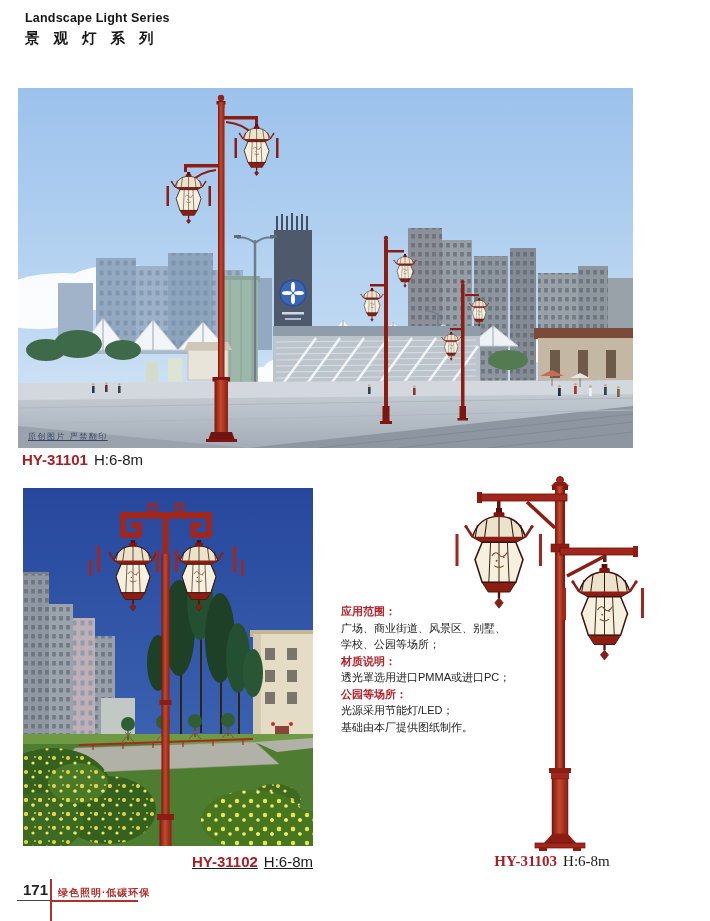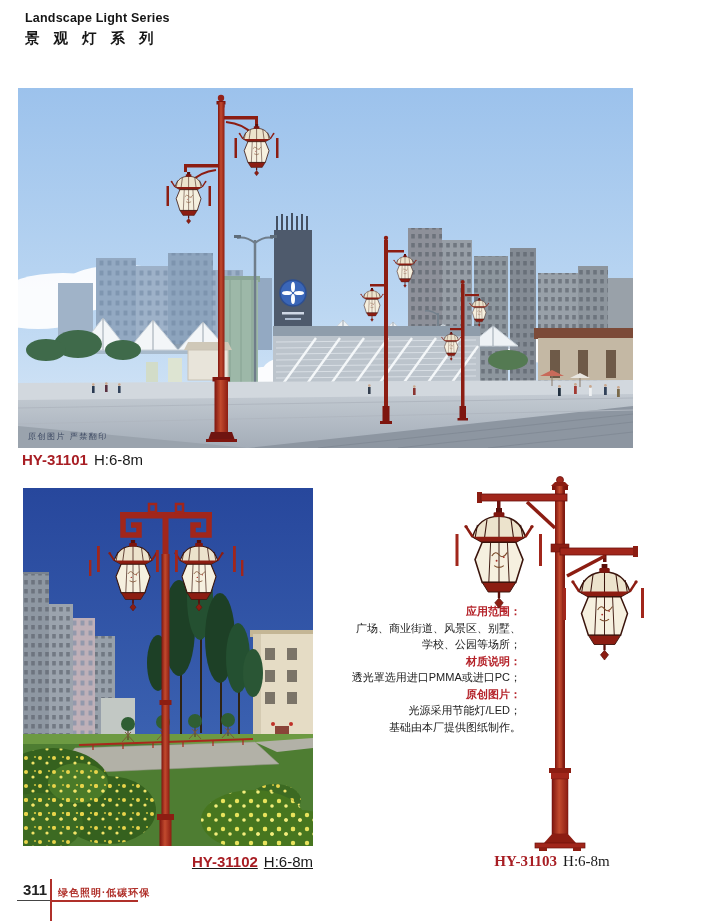--- a/index.html
+++ b/index.html
@@ -7,29 +7,29 @@
         font-family:"Liberation Sans","DejaVu Sans",sans-serif;overflow:hidden;}
   
   .hdr{position:absolute;left:25px;top:11px;color:#151515;}
   .hdr .en{font-size:12.5px;font-weight:600;letter-spacing:.2px;}
   .hdr .zh{font-size:14.5px;font-weight:700;letter-spacing:5px;margin-top:4px;}
   
   .photo-main{position:absolute;left:18px;top:88px;width:615px;height:360px;margin:0;}
   .photo-garden{position:absolute;left:23px;top:488px;width:290px;height:358px;margin:0;}
   .drawing{position:absolute;left:455px;top:474px;width:190px;height:382px;margin:0;}
   figure svg{display:block;width:100%;height:100%;}
-  .wm{position:absolute;left:10px;bottom:6px;font-size:8px;color:#23304e;opacity:.8;letter-spacing:1.5px;}
+  .wm{position:absolute;left:10px;bottom:6px;font-size:8px;color:#23304e;opacity:.8;letter-spacing:1.5px;text-decoration:underline;}
   
   .cap{position:absolute;font-size:15px;color:#1a1a1a;white-space:nowrap;}
   .cap .model{font-weight:700;color:#a81e24;margin-right:6px;}
   .cap1{left:22px;top:451px;}
   .cap2{left:23px;top:853px;width:290px;text-align:right;text-decoration:underline;}
   .cap3{left:452px;top:853px;width:200px;text-align:center;font-family:Liberation Serif, serif;}
   
-  .specs{position:absolute;left:341px;top:603px;width:180px;font-size:11px;line-height:16.5px;color:#222;text-align:right;}
+  .specs{position:absolute;left:341px;top:603px;width:180px;font-size:11px;line-height:16.5px;color:#222;}
   .specs .sh{color:#b5232a;font-weight:700;}
   
   .foot-num{position:absolute;left:23px;top:881px;font-size:15px;font-weight:700;color:#222;}
   .foot-line-black{position:absolute;left:17px;top:900px;width:33px;height:1px;background:#444;}
   .foot-vline{position:absolute;left:50px;top:879px;width:2px;height:42px;background:#b0302a;}
   .foot-slogan{position:absolute;left:58px;top:886px;font-size:10px;font-weight:700;color:#b0302a;letter-spacing:1px;}
   .foot-line-red{position:absolute;left:50px;top:900px;width:88px;height:2px;background:#b0302a;}
 </style>
 </head>
 <body>
@@ -451,21 +451,21 @@
   <div class="cap cap2">
     <span class="model">HY-31102</span><span class="h">H:6-8m</span>
   </div>
 
   <aside class="specs">
     <div class="sh">应用范围：</div>
     <div class="sl">广场、商业街道、风景区、别墅、</div>
     <div class="sl">学校、公园等场所；</div>
     <div class="sh">材质说明：</div>
     <div class="sl">透光罩选用进口PMMA或进口PC；</div>
-    <div class="sh">原创图片：</div>
+    <div class="sh">公园等场所：</div>
     <div class="sl">光源采用节能灯/LED；</div>
     <div class="sl">基础由本厂提供图纸制作。</div>
   </aside>
 
   <figure class="drawing">
     <svg viewBox="0 0 190 382" preserveAspectRatio="none">
       <g>
         <circle cx="105" cy="6" r="3.5" fill="#a1261b" stroke="#6b120e" stroke-width=".8"></circle>
         <polygon points="96,12 114,12 110,8 100,8" fill="#8c1d12"></polygon>
         <rect x="97" y="12" width="16" height="4" fill="#7e150e"></rect>
@@ -495,20 +495,20 @@
           <rect x="118" y="374" width="8" height="3" fill="#8c1d12"></rect>
       </g>
     </svg>
   </figure>
 
   <div class="cap cap3">
     <span class="model">HY-31103</span><span class="h">H:6-8m</span>
   </div>
 
   <footer>
-    <span class="foot-num">311</span>
+    <span class="foot-num">171</span>
     <span class="foot-line-black"></span>
     <span class="foot-vline"></span>
     <span class="foot-slogan">绿色照明·低碳环保</span>
     <span class="foot-line-red"></span>
   </footer>
 
 </div>
 
 </body></html>

